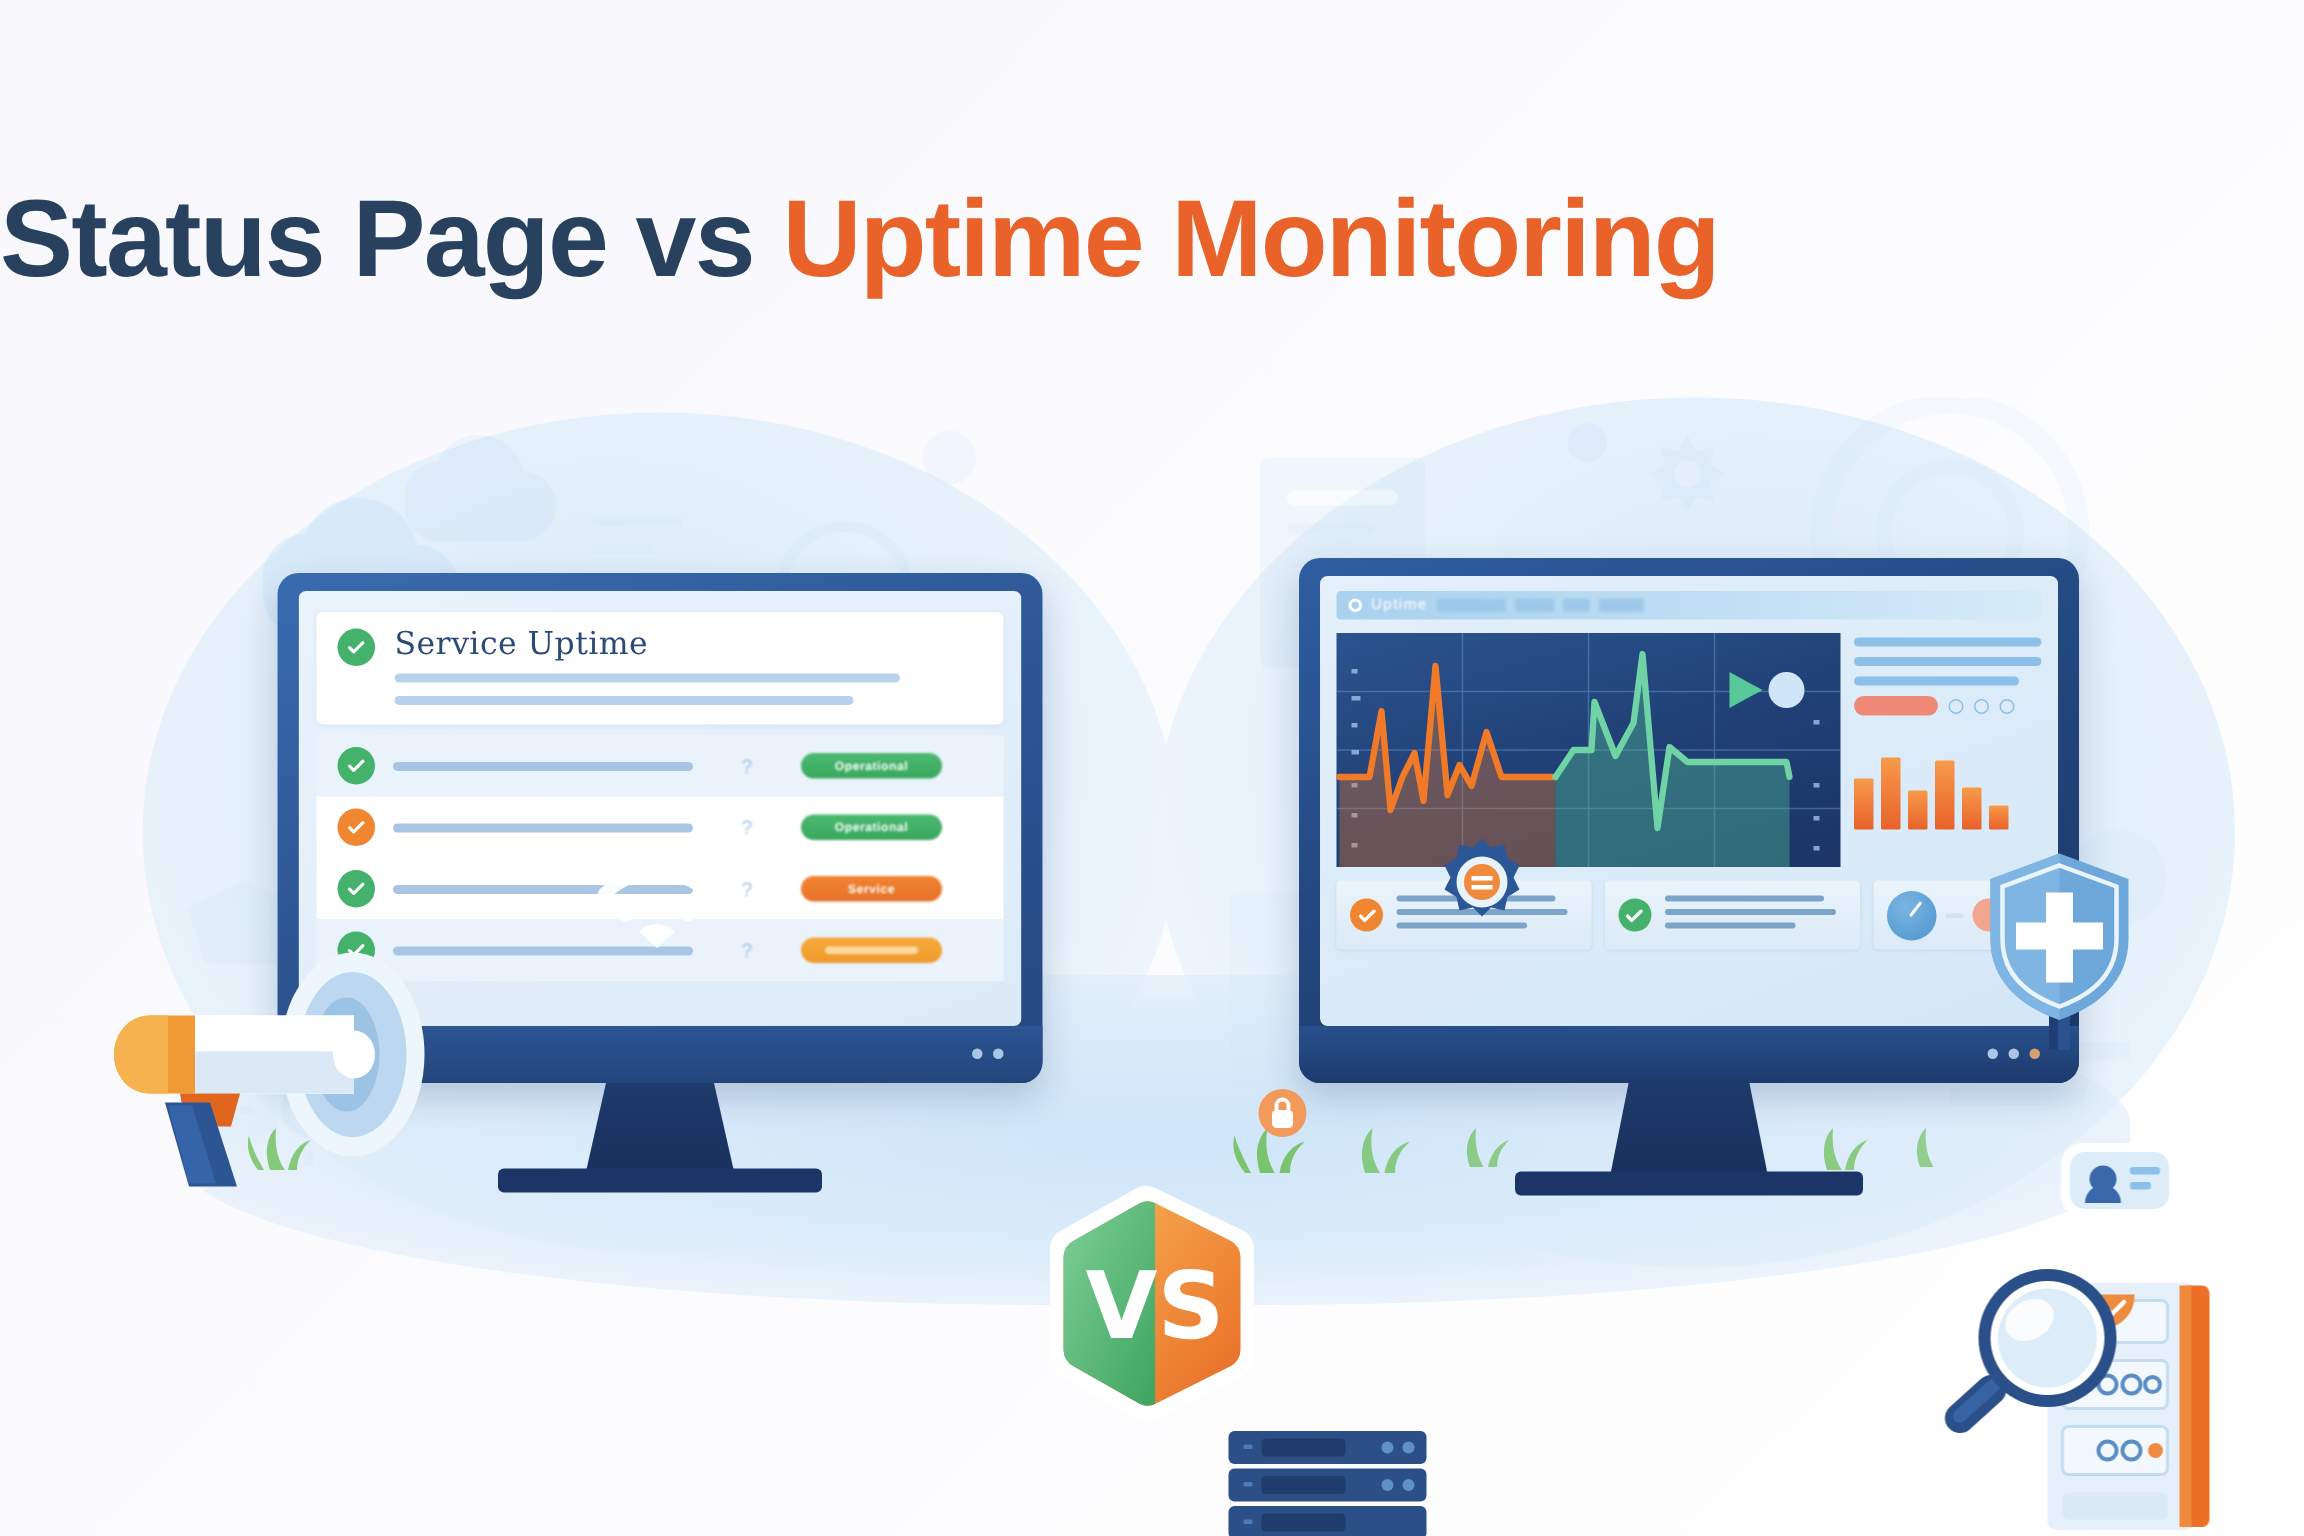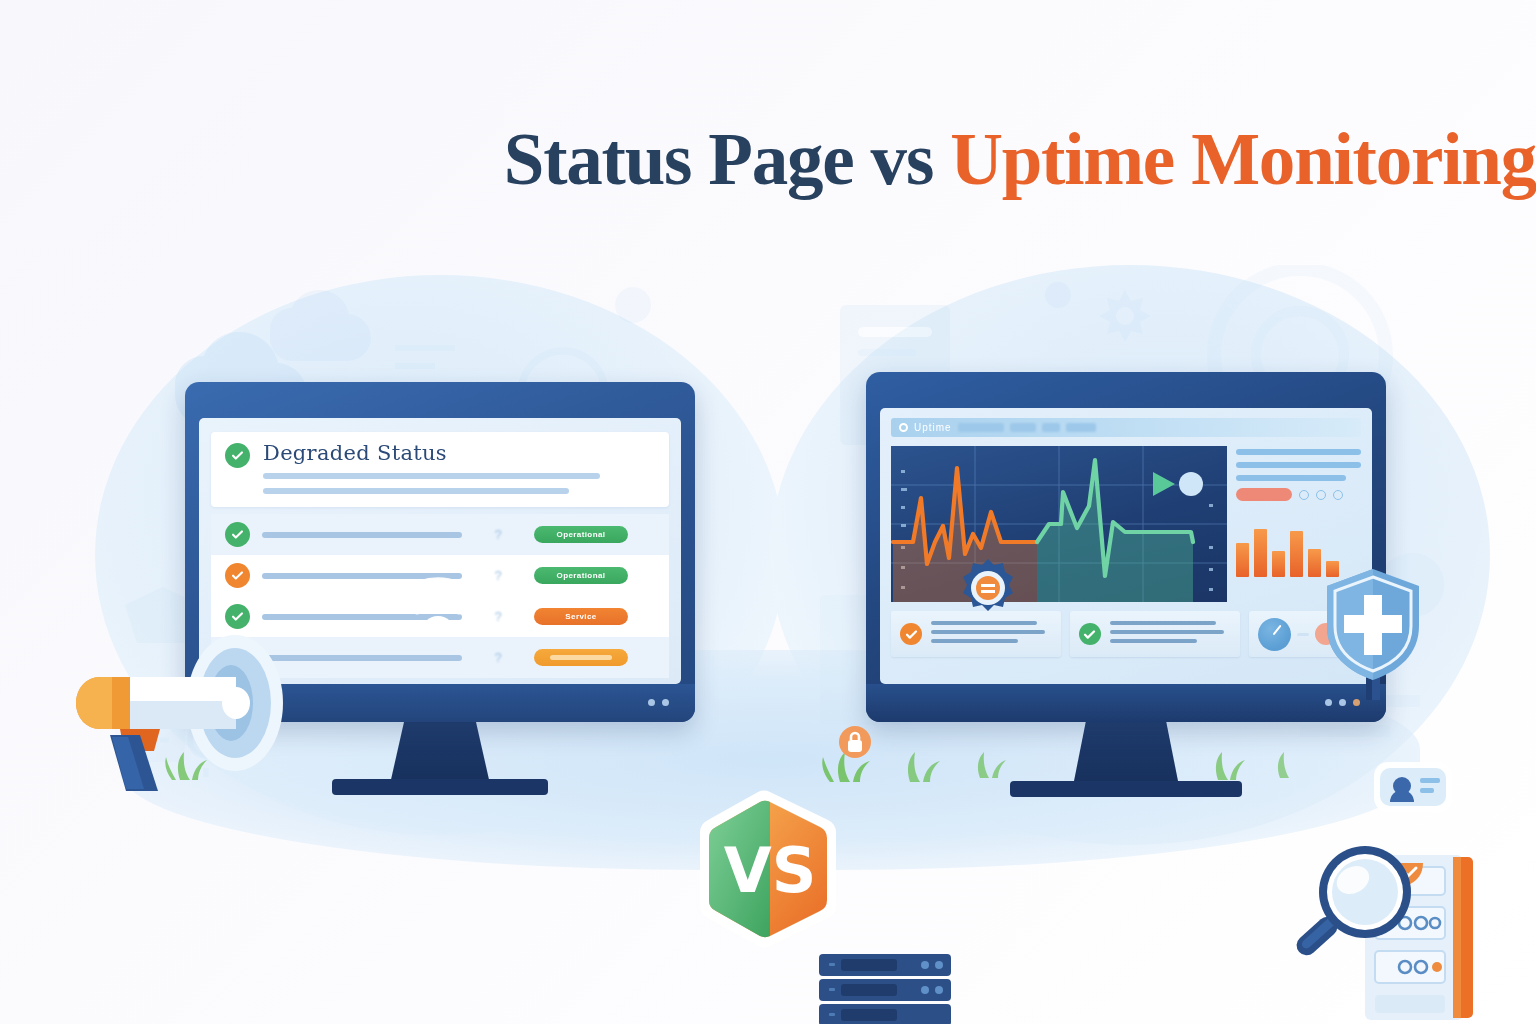--- a/index.html
+++ b/index.html
@@ -10,26 +10,26 @@
   }
   body {
     background: linear-gradient(135deg, #f7f7fc 0%, #fbfbfe 40%, #ffffff 100%);
     position: relative;
   }
 
   
   #title {
     position: absolute;
     top: 118px; left: 0; width: 1536px;
-    text-align: right;
+    text-align: left;
     font-size: 73px;
     font-weight: 700;
     letter-spacing: -1.2px;
     white-space: nowrap;
-    font-family: Liberation Serif, serif;
+    font-family: Liberation Sans, sans-serif;
   }
   #title .t-navy { color: #27415f; }
   #title .t-orange { color: #e8622a; }
 
   
   #scene { position: absolute; top: 230px; left: 0; width: 1536px; height: 640px; }
 
   
   .blob { position: absolute; border-radius: 50%; }
   .blob-l {
@@ -54,21 +54,20 @@
     position: absolute; inset: 0;
     background: linear-gradient(160deg, #3a6bb0 0%, #2d5694 45%, #24477f 100%);
     border-radius: 14px;
     box-shadow: 0 10px 24px rgba(30,60,110,.22);
   }
   .mon-inner {
     position: absolute; left: 14px; top: 12px; right: 14px; bottom: 38px;
     background: #1d3a6b;
     border-radius: 5px;
     overflow: hidden;
-    margin-top: 24px;
   }
   .mon-chin {
     position: absolute; left: 0; right: 0; bottom: 0; height: 38px;
     background: linear-gradient(180deg, #2c5593 0%, #23457c 100%);
     border-radius: 0 0 14px 14px;
   }
   .mon-dots { position: absolute; right: 26px; bottom: 16px; display: flex; gap: 7px; align-items: center; }
   .mon-dot { width: 7px; height: 7px; border-radius: 50%; background: #a9c6e6; }
   .mon-dot.amber { background: #d6a071; }
   .mon-neck {
@@ -276,21 +275,21 @@
 
       <div id="left-screen">
 
         <div class="sp-header">
           <div class="check green">
             <svg viewBox="0 0 16 16">
                 <path d="M2.5 8.3l3.4 3.5L13.5 4.3" fill="none" stroke="#fff" stroke-width="2.6" stroke-linecap="round" stroke-linejoin="round"></path>
               </svg>
           </div>
           <div class="sp-header-main">
-            <div class="sp-title">Degraded Status</div>
+            <div class="sp-title">Service Uptime</div>
             <div class="sp-line w1"></div>
             <div class="sp-line w2"></div>
           </div>
         </div>
 
         <div class="sp-rows">
 
           <div class="sp-row alt">
             <div class="check green">
               <svg viewBox="0 0 16 16">

